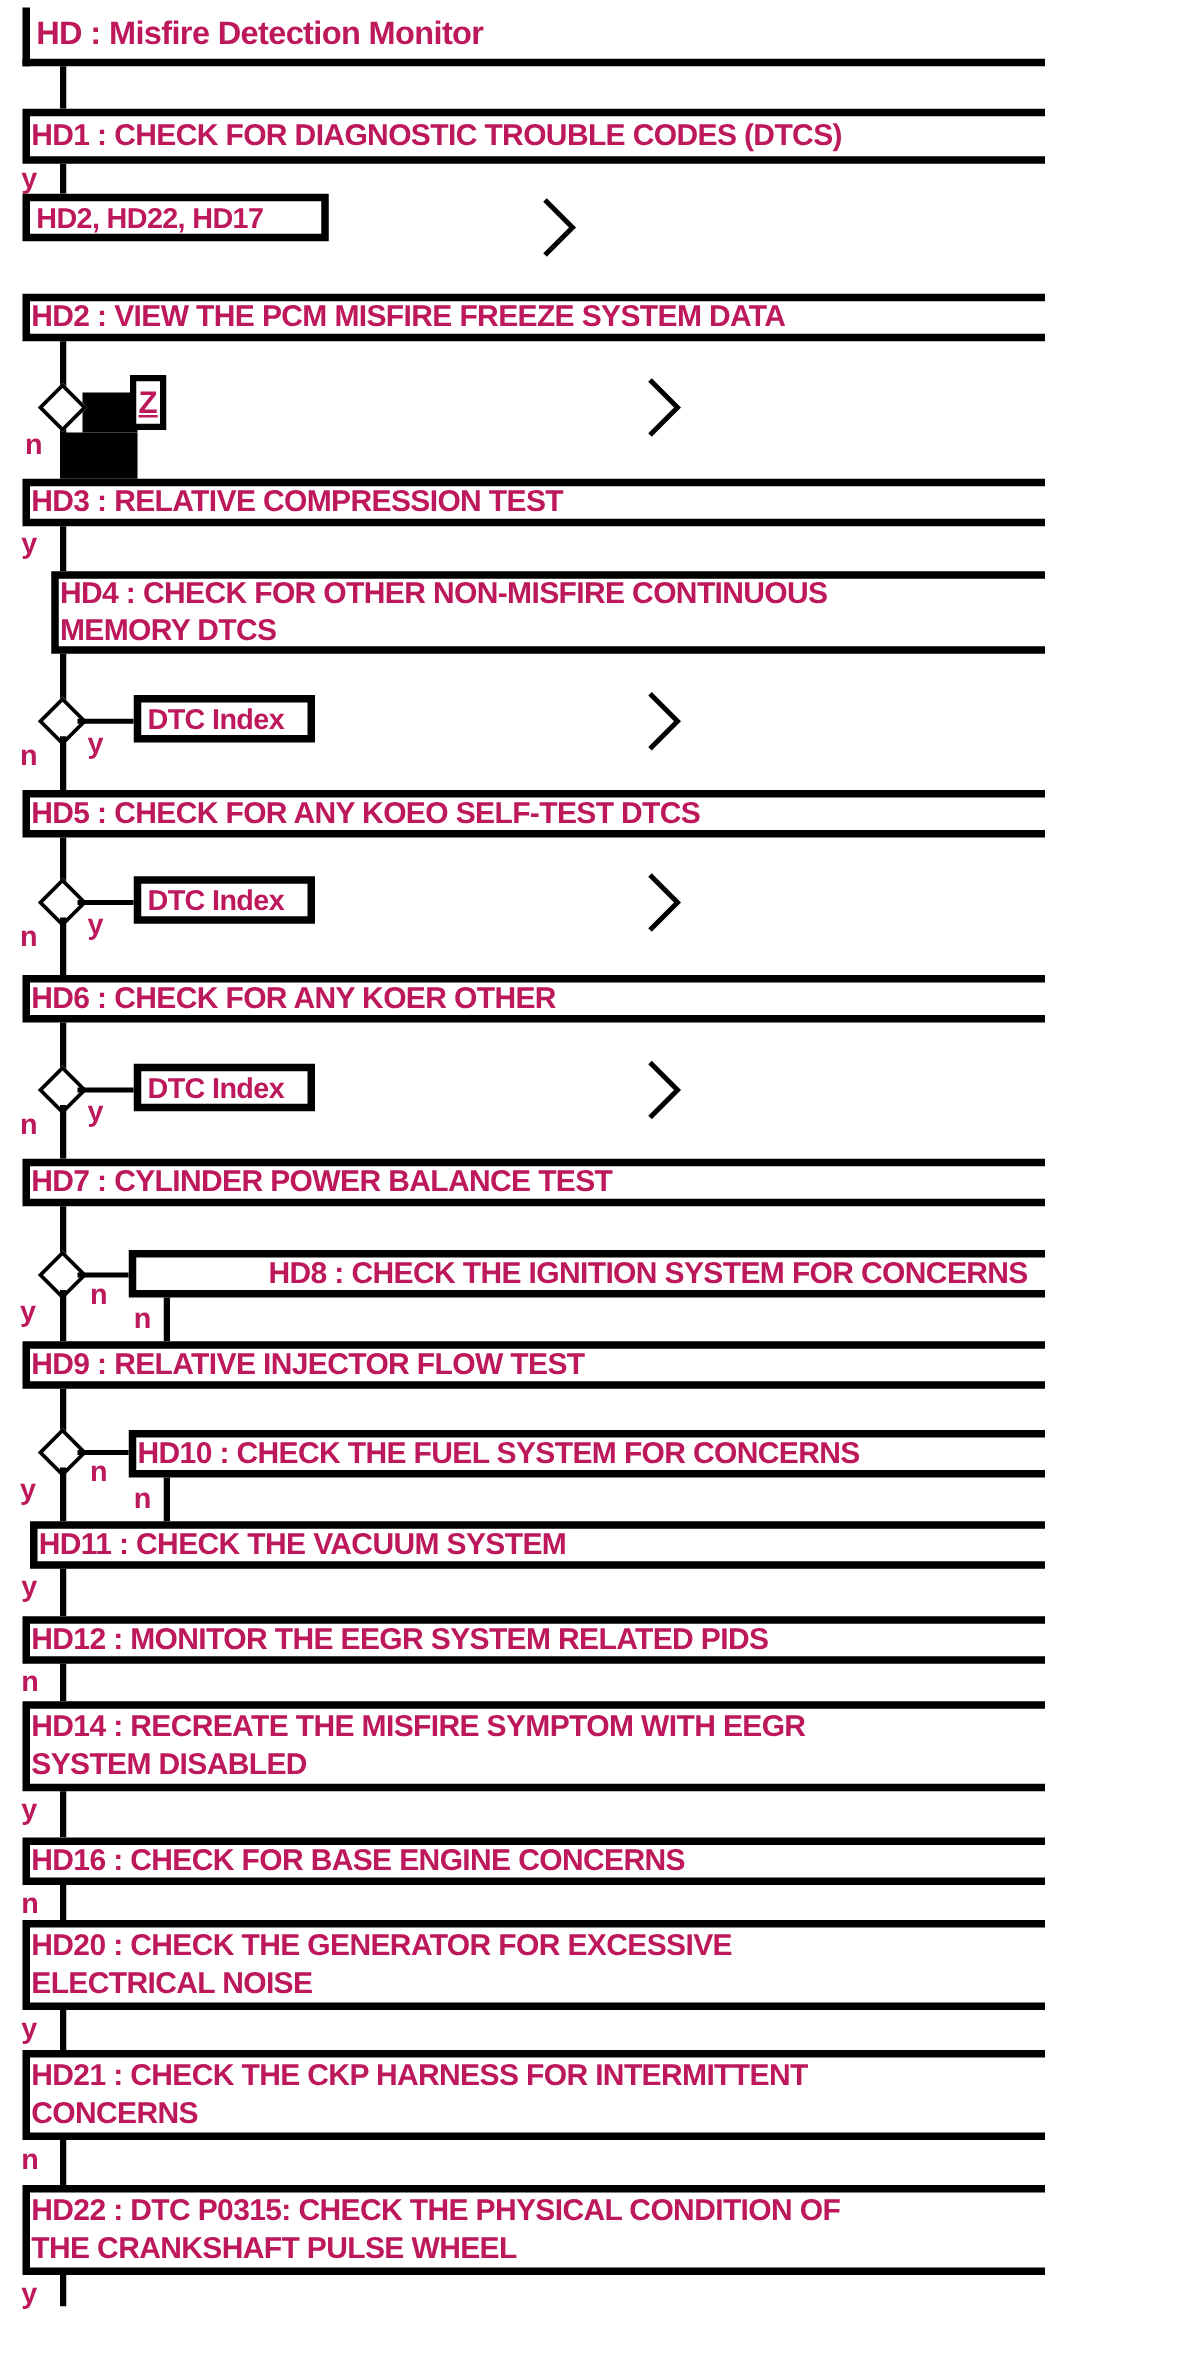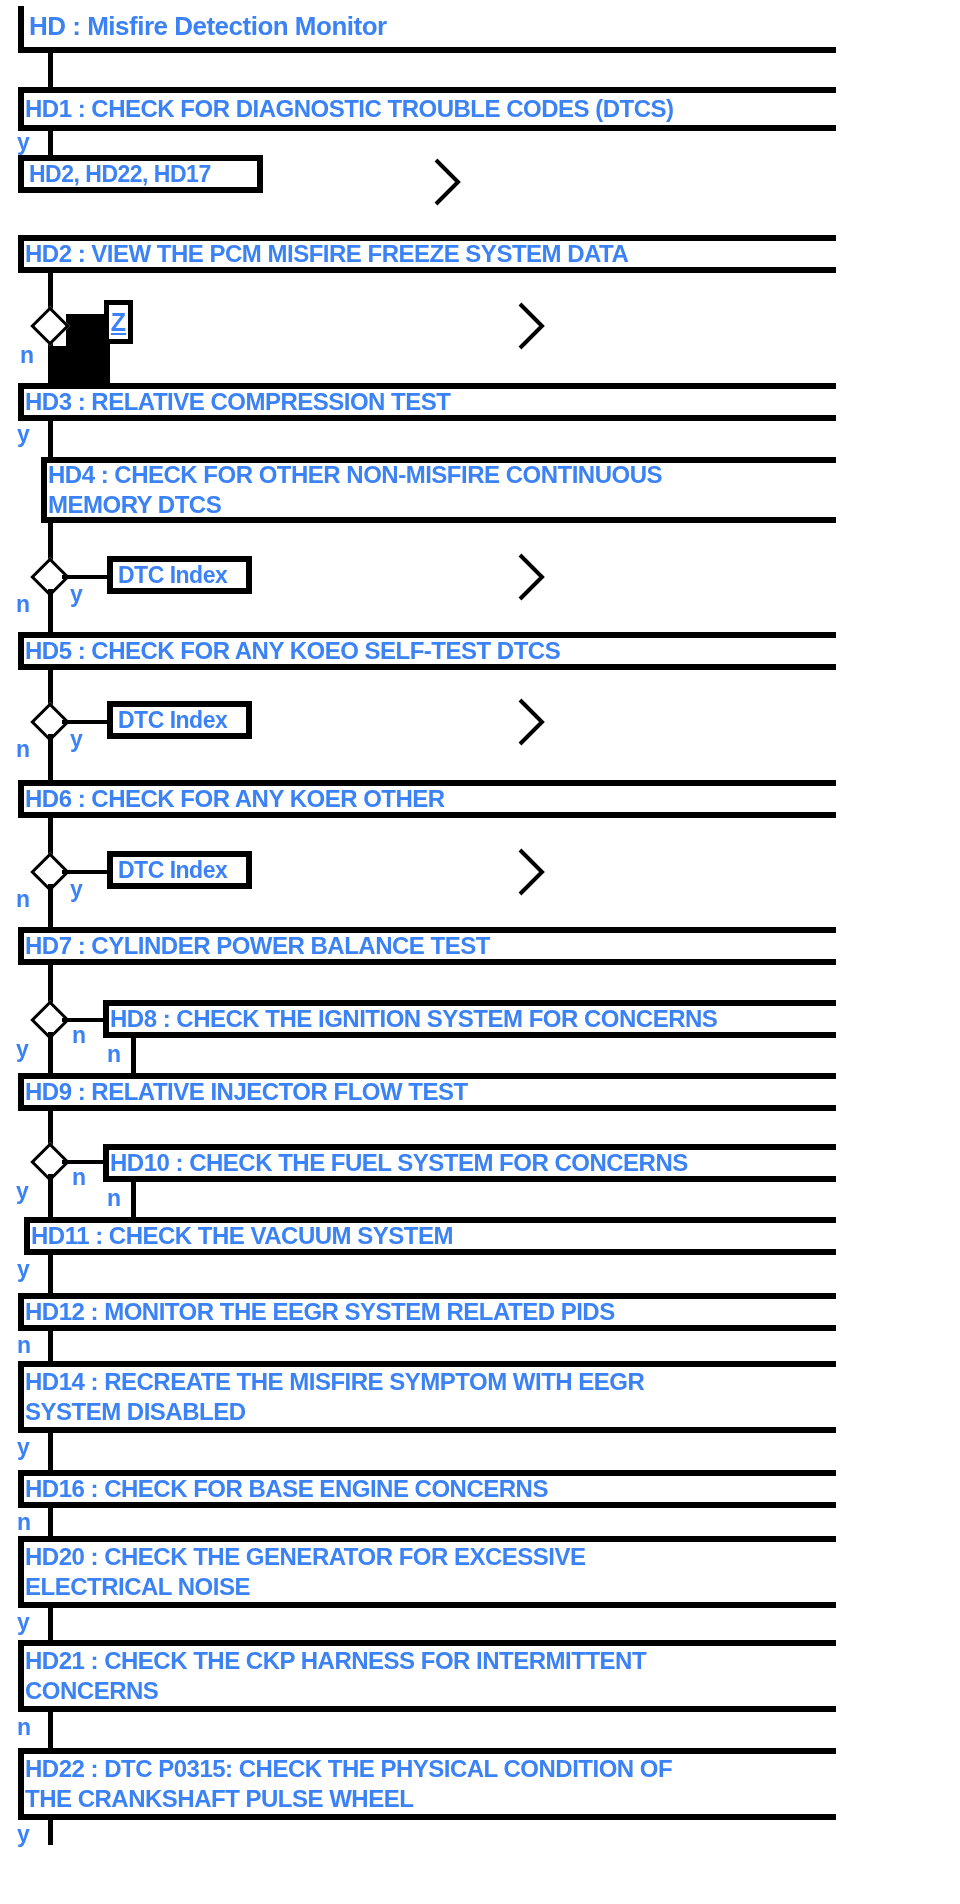--- a/index.html
+++ b/index.html
@@ -1,18 +1,18 @@
 <!DOCTYPE html>
 <html><head>
 <meta charset="utf-8">
 <style>
   html,body{margin:0;padding:0;background:#ffffff;}
   .stage{
     position:relative;width:836px;height:1904px;background:#ffffff;overflow:hidden;
-    font-family:"Liberation Sans", sans-serif;color:#3b82f6;
+    font-family:"Liberation Sans", sans-serif;color:#be185d;
   }
   
   .node{
     position:absolute;background:#fff;border:6px solid #000;box-sizing:border-box;
     display:flex;align-items:center;padding-left:1px;
     font-weight:bold;font-size:24px;line-height:30px;letter-spacing:-0.5px;
     white-space:pre-line;overflow:hidden;
   }
   
   .titlebox{
@@ -142,21 +142,21 @@
   <div class="vline" style="left:48px;top:884px;height:43px;"></div>
 
   <div class="node" style="left:18px;top:927px;width:839px;height:38px;">
     <span>HD7 : CYLINDER POWER BALANCE TEST</span>
   </div>
   <div class="vline" style="left:48px;top:965px;height:42px;"></div>
   <div class="diamond" style="left:36px;top:1006px;"></div>
   <span class="lbl" style="left:16px;top:1038px;">y</span>
   <span class="lbl" style="left:72px;top:1024px;">n</span>
   <div class="hline" style="left:62px;top:1018px;width:41px;"></div>
-  <div class="node" style="left:103px;top:1000px;width:830px;height:38px;">
+  <div class="node" style="left:103px;top:1000px;width:830px;height:38px;justify-content:center;">
     <span>HD8 : CHECK THE IGNITION SYSTEM FOR CONCERNS</span>
   </div>
   <div class="vline" style="left:131px;top:1038px;height:35px;"></div>
   <span class="lbl" style="left:107px;top:1043px;">n</span>
   <div class="vline" style="left:48px;top:1032px;height:41px;"></div>
 
   <div class="node" style="left:18px;top:1073px;width:839px;height:38px;">
     <span>HD9 : RELATIVE INJECTOR FLOW TEST</span>
   </div>
   <div class="vline" style="left:48px;top:1111px;height:38px;"></div>

